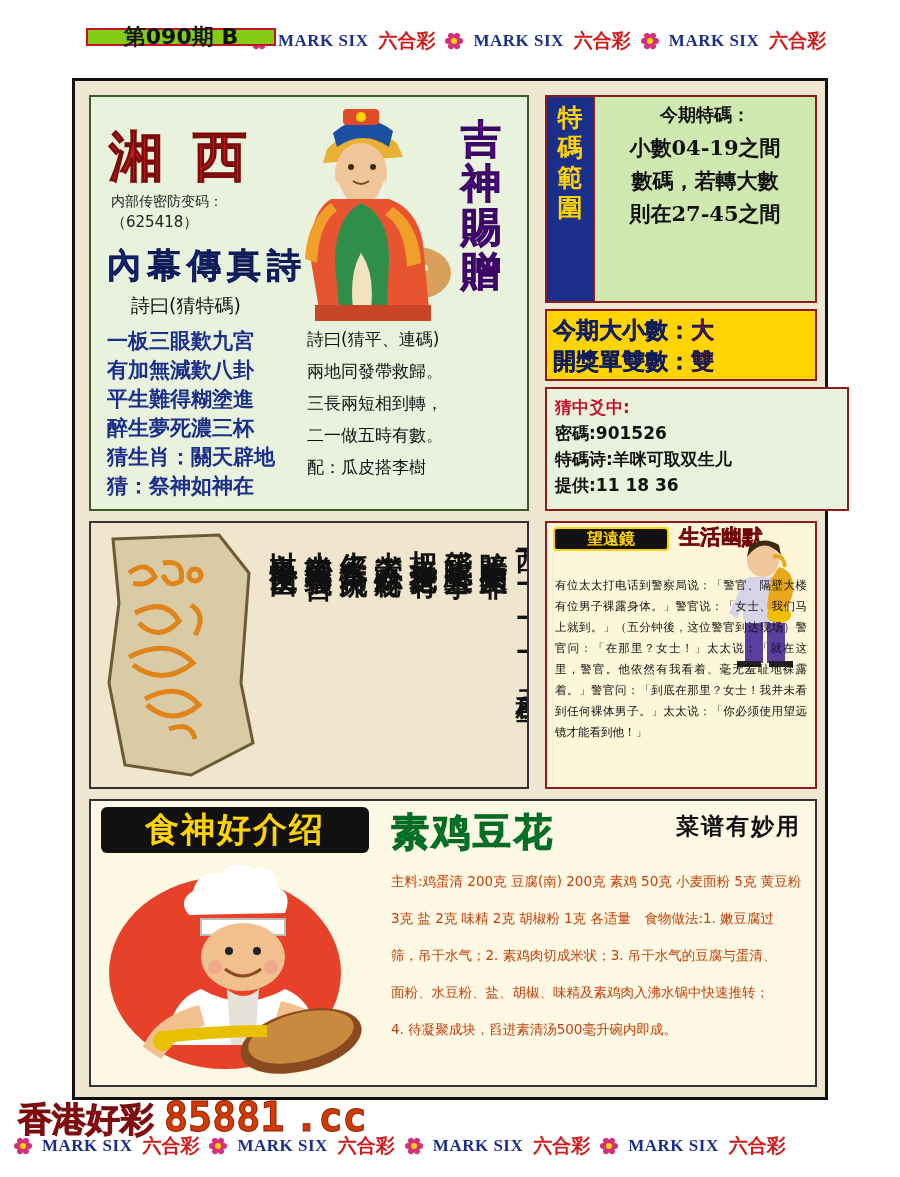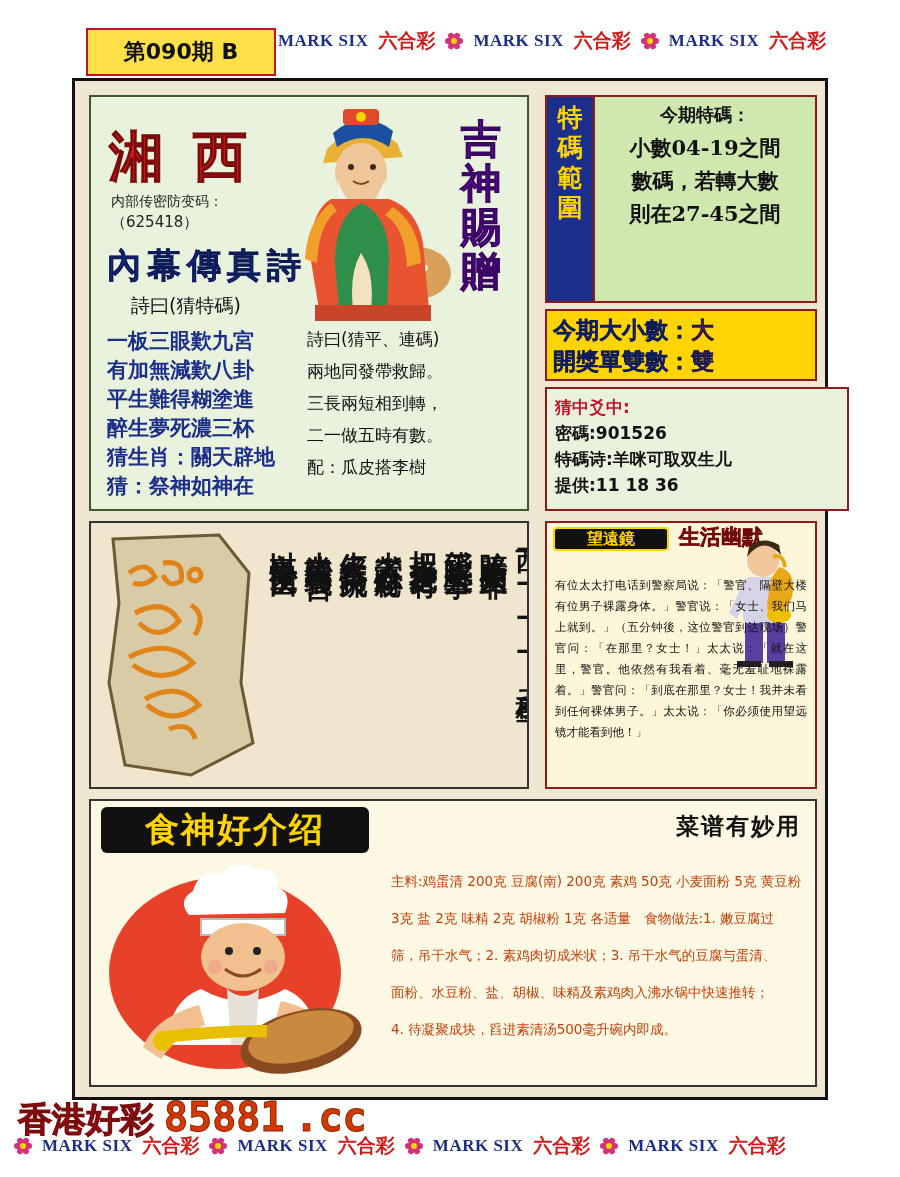--- a/index.html
+++ b/index.html
@@ -67,22 +67,22 @@
     width:800px; justify-content:center;
   }
 
   
   .frame {
     position:absolute; left:72px; top:78px; width:756px; height:1022px;
     border:3px solid #111; background:#f0e7d2;
   }
 
   .issue-box {
-    position:absolute; left:86px; top:28px; width:190px; height:48px;
-    background:#fde047; border:2px solid #c4102b;
+    position:absolute; left:86px; top:28px; width:190px; height:18px;
+    background:#84cc16; border:2px solid #c4102b;
     display:flex; align-items:center; justify-content:center;
     font-size:22px; font-weight:bold; color:#111;
     font-family:"DejaVu Sans",sans-serif;
     z-index:6;
   }
 
   
   .panel { position:absolute; border:2px solid #333; }
 
   .poem-panel {
@@ -488,20 +488,21 @@
         <path d="M56 20 q10 -4 12 10" stroke="#e8a81a" stroke-width="4" fill="none"></path>
         <ellipse cx="62" cy="78" rx="12" ry="8" fill="#f0c000"></ellipse>
         <rect x="20" y="124" width="24" height="6" fill="#222"></rect>
         <rect x="52" y="124" width="24" height="6" fill="#222"></rect>
       </svg>
       <div class="joke-text">有位太太打电话到警察局说：「警官、隔壁大楼有位男子裸露身体。」警官说：「女士、我们马上就到。」（五分钟後，这位警官到达现场）警官问：「在那里？女士！」太太说：「就在这里，警官。他依然有我看着、毫无羞耻地裸露着。」警官问：「到底在那里？女士！我并未看到任何裸体男子。」太太说：「你必须使用望远镜才能看到他！」</div>
     </div>
 
     <div class="panel food-panel">
       <div class="food-title">食神好介绍</div>
+      <div class="dish-name">素鸡豆花</div>
       <div class="caipu">菜谱有妙用</div>
 
       <svg class="chef" viewBox="0 0 270 212">
         <ellipse cx="120" cy="108" rx="116" ry="96" fill="#e8412a"></ellipse>
         <path d="M88 26 q6 -22 28 -16 q12 -18 34 -6 q22 -4 22 18 q16 6 8 26 l-96 2 q-12 -14 4 -24z" fill="#fff"></path>
         <rect x="96" y="54" width="84" height="16" fill="#fff" stroke="#bbb" stroke-width="2"></rect>
         <ellipse cx="138" cy="92" rx="42" ry="34" fill="#f2c08e"></ellipse>
         <circle cx="124" cy="86" r="4" fill="#222"></circle>
         <circle cx="152" cy="86" r="4" fill="#222"></circle>
         <path d="M120 104 q18 14 36 0" stroke="#8a4a20" stroke-width="3" fill="none"></path>

